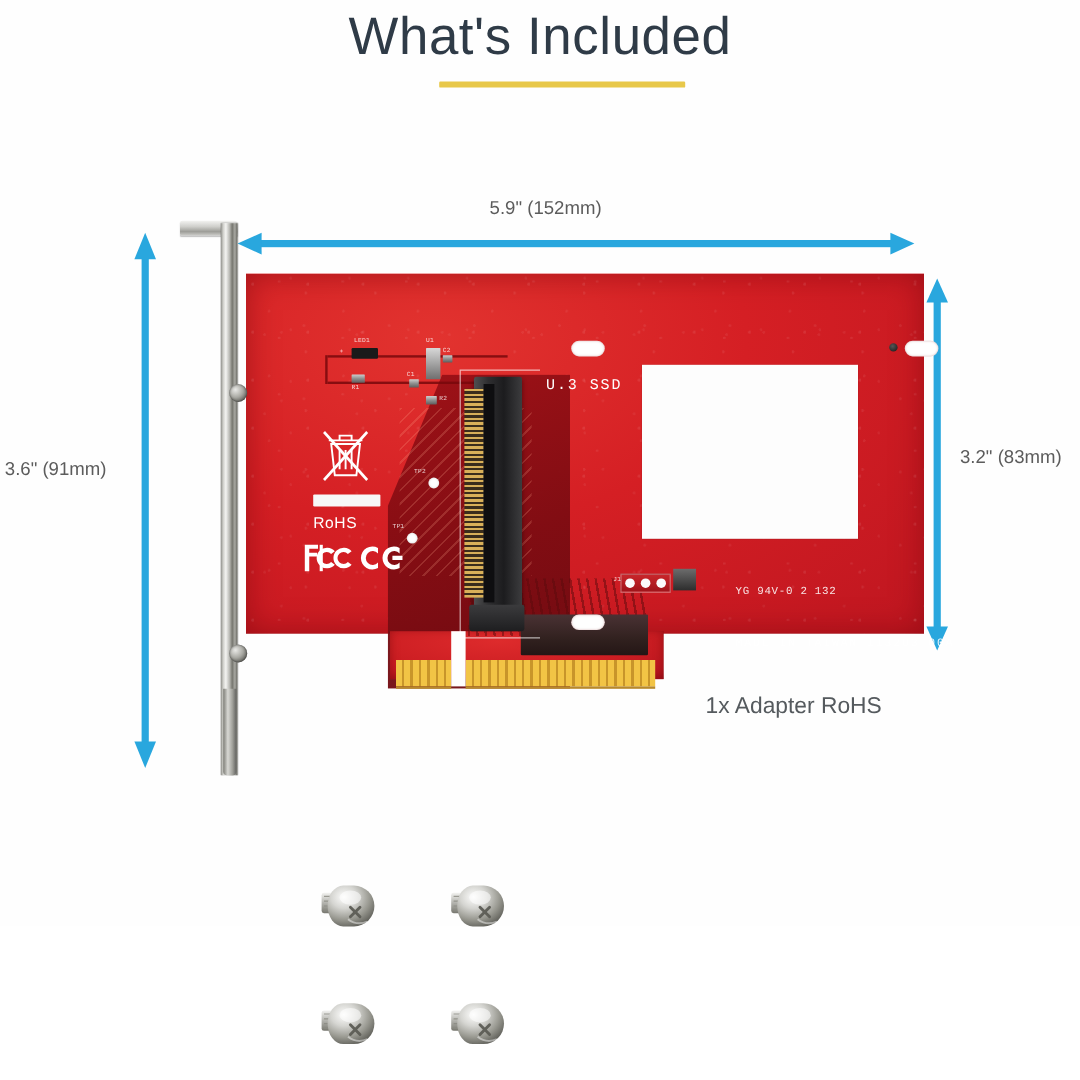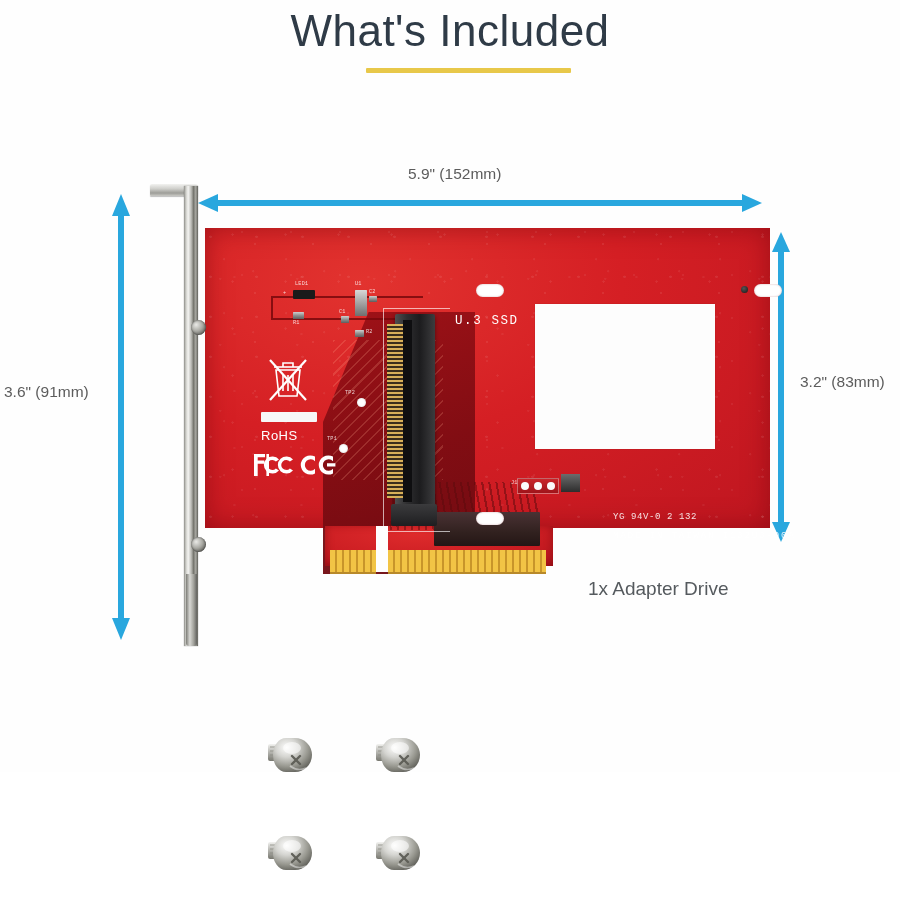--- a/index.html
+++ b/index.html
@@ -329,21 +329,21 @@
 
   
   .silk {
     position: absolute;
     color: rgba(255,255,255,0.88);
     font-family: "Liberation Mono", monospace;
     letter-spacing: 1px;
     z-index: 3;
     white-space: nowrap;
   }
-  .silk-ul { left: 408px; top: 284px; font-size: 9px; letter-spacing: .6px; }
+  .silk-ul { left: 408px; top: 260px; font-size: 9px; letter-spacing: .6px; }
   .silk-made { left: 408px; top: 302px; font-size: 9.5px; letter-spacing: 1.6px; }
 
   
   .weee {
     position: absolute;
     left: 63px;
     top: 128px;
     width: 40px;
     height: 46px;
     z-index: 3;
@@ -590,21 +590,21 @@
     </div>
 
     <div class="pcb-tab"></div>
     <div class="trace-fan"></div>
     <div class="smd-chip"></div>
     <div class="gold-seg gold-a"></div>
     <div class="gold-seg gold-b"></div>
     <div class="pcb-notch"></div>
   </div>
 
-  <div class="caption cap-adapter">1x  Adapter Drive</div>
+  <div class="caption cap-adapter">1x  Adapter RoHS</div>
 
   <div class="screw" style="left:266px; top:730px;">
     <svg width="58" height="50" viewBox="0 0 58 50">
       <defs>
         <linearGradient id="shaftG" x1="0" y1="0" x2="0" y2="1">
           <stop offset="0%" stop-color="#f2f2f0"></stop>
           <stop offset="45%" stop-color="#b9b9b4"></stop>
           <stop offset="100%" stop-color="#77776f"></stop>
         </linearGradient>
         <radialGradient id="headG" cx="35%" cy="28%" r="80%">

